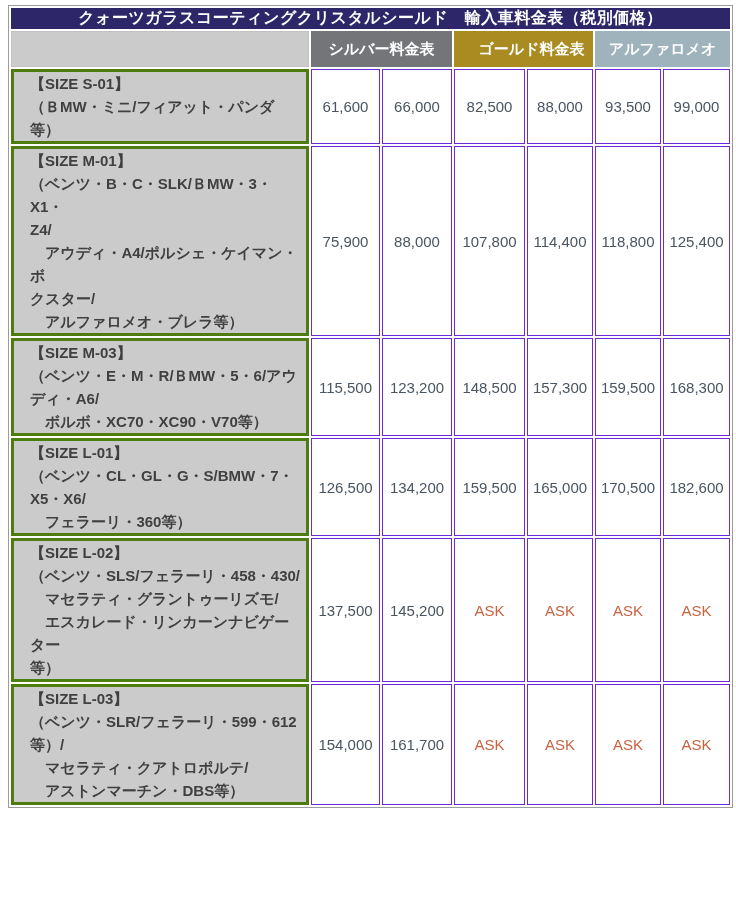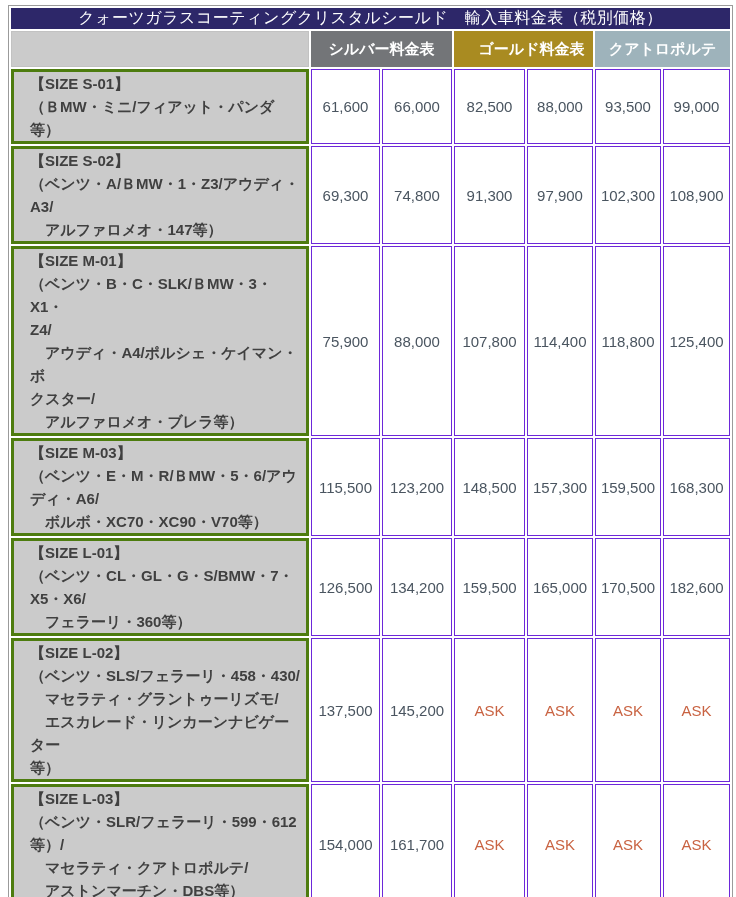--- a/index.html
+++ b/index.html
@@ -21,21 +21,21 @@
     width: 725px;
     table-layout: fixed;
     background: #ffffff;
     border: 1px solid var(--outer-border, #9b9b9b);
   }
   td { padding: 0; box-sizing: border-box; }
 
   td.title-cell {
     background: var(--title-bg, #2d2769);
     color: #ffffff;
-    font-weight: normal;
+    font-weight: bold;
     font-size: 16px;
     text-align: center;
     vertical-align: middle;
     height: 14px;
     letter-spacing: 0.5px;
   }
   td.group-cell {
     color: #ffffff;
     font-weight: bold;
     font-size: 15px;
@@ -101,44 +101,32 @@
       <col style="width:67px">
     </colgroup>
     <tbody>
       <tr>
         <td colspan="7" class="title-cell">クォーツガラスコーティングクリスタルシールド　輸入車料金表（税別価格）</td>
       </tr>
       <tr>
         <td class="blank-cell"></td>
         <td colspan="2" class="group-cell group-silver">シルバー料金表</td>
         <td colspan="2" class="group-cell group-gold">ゴールド料金表</td>
-        <td colspan="2" class="group-cell group-platinum">クアトロポルテ</td>
+        <td colspan="2" class="group-cell group-platinum">アルファロメオ</td>
       </tr>
 
       <tr>
         <td class="label-cell">【SIZE S-01】
 （ＢMW・ミニ/フィアット・パンダ等）</td>
         <td class="price-cell">61,600</td>
         <td class="price-cell">66,000</td>
         <td class="price-cell">82,500</td>
         <td class="price-cell">88,000</td>
         <td class="price-cell">93,500</td>
         <td class="price-cell">99,000</td>
-      </tr>
-      <tr>
-        <td class="label-cell">【SIZE S-02】
-（ベンツ・A/ＢMW・1・Z3/アウディ・
-A3/
-　アルファロメオ・147等）</td>
-        <td class="price-cell">69,300</td>
-        <td class="price-cell">74,800</td>
-        <td class="price-cell">91,300</td>
-        <td class="price-cell">97,900</td>
-        <td class="price-cell">102,300</td>
-        <td class="price-cell">108,900</td>
       </tr>
       <tr>
         <td class="label-cell">【SIZE M-01】
 （ベンツ・B・C・SLK/ＢMW・3・X1・
 Z4/
 　アウディ・A4/ポルシェ・ケイマン・ボ
 クスター/
 　アルファロメオ・ブレラ等）</td>
         <td class="price-cell">75,900</td>
         <td class="price-cell">88,000</td>

